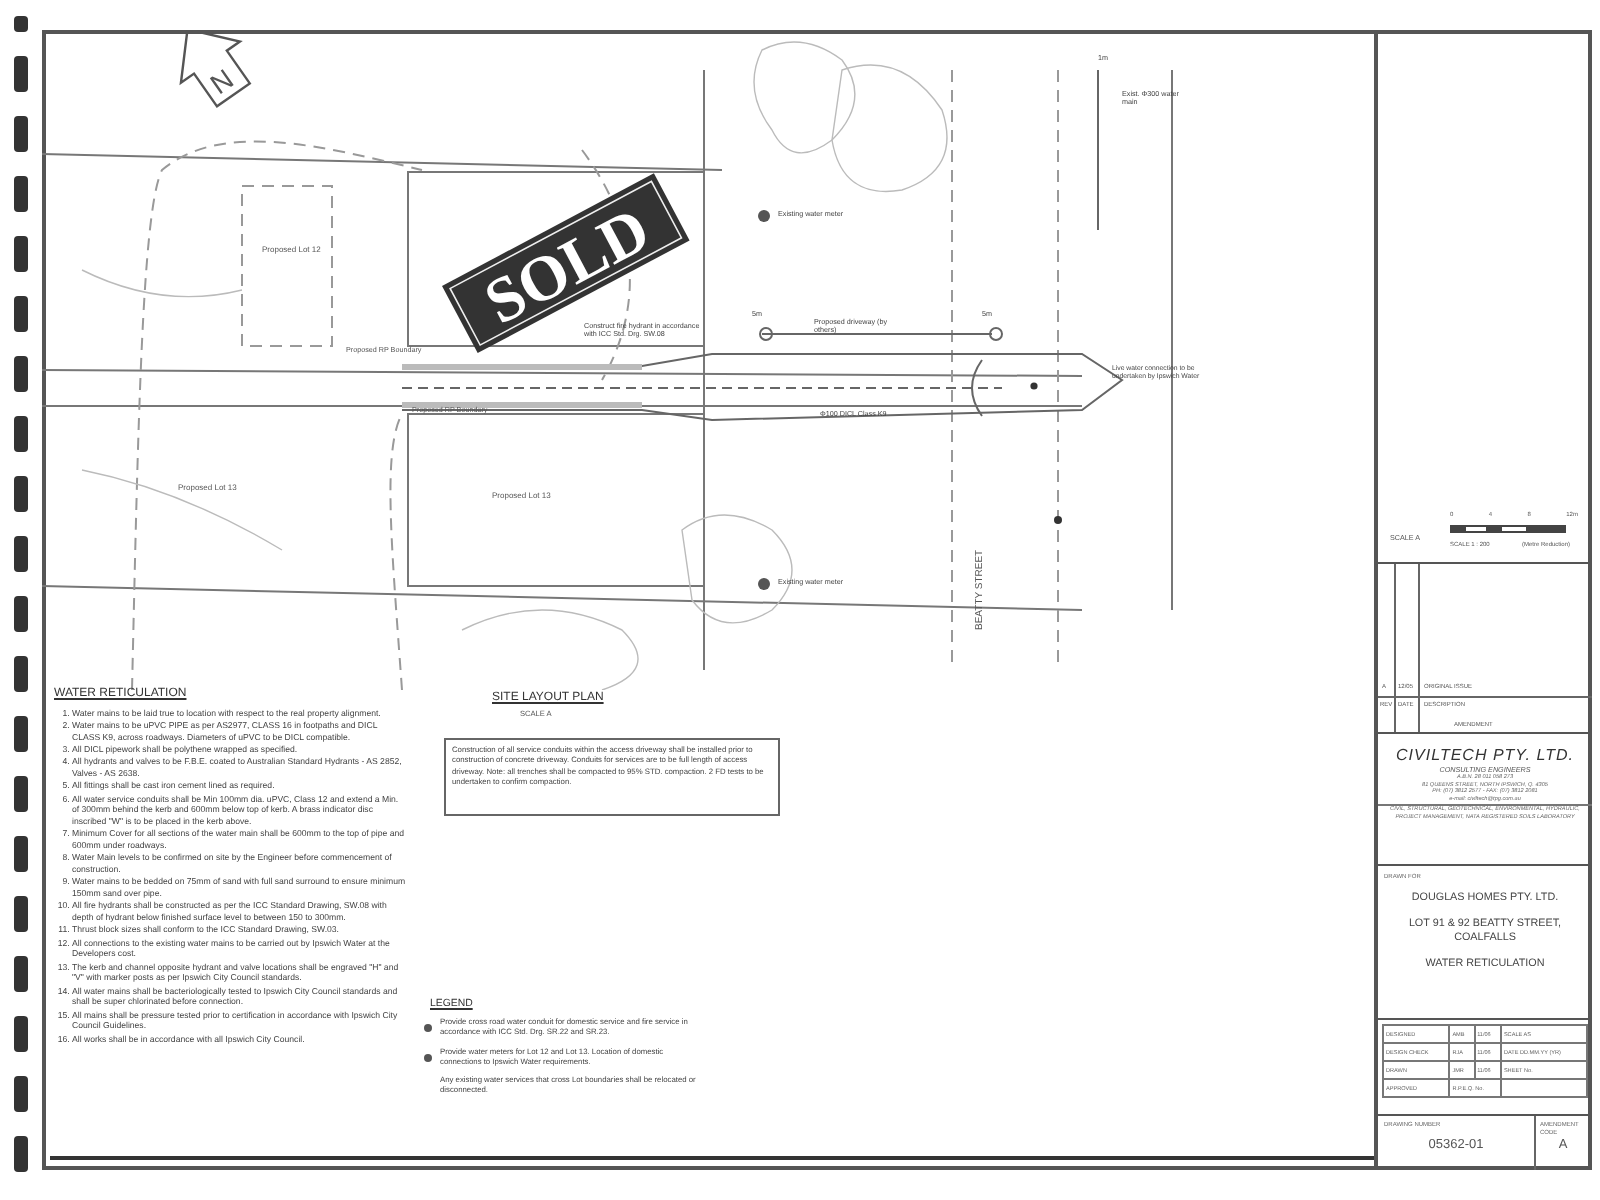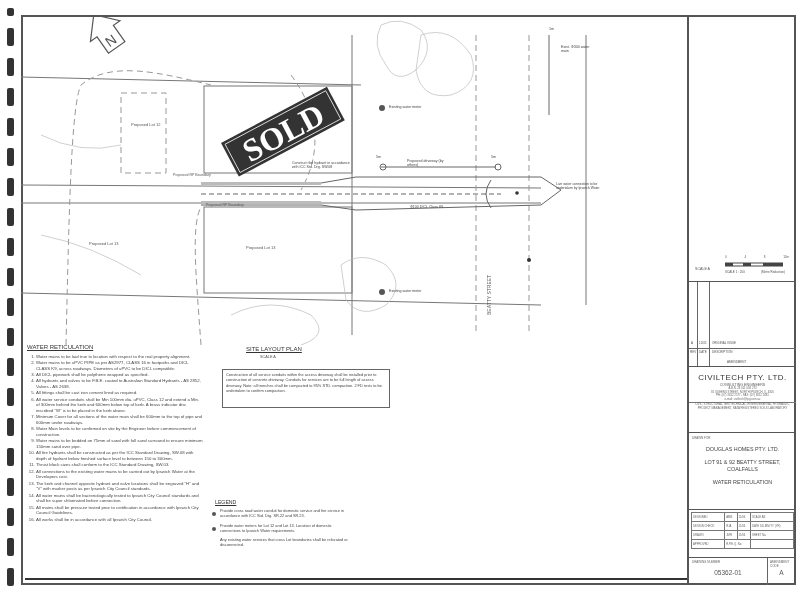--- a/index.html
+++ b/index.html
@@ -18,21 +18,21 @@
   .site-scale{position:absolute;left:260px;top:355px;font-size:3.8px;color:#555;}
   .note-box{position:absolute;left:222px;top:369px;width:168px;height:39px;border:1px solid #666;font-size:3.9px;line-height:5.4px;padding:2px 3px;box-sizing:border-box;color:#444;}
   .legend{position:absolute;left:212px;top:500px;width:140px;font-size:3.9px;line-height:5.2px;color:#444;}
   .legend h4{margin:0 0 3px 3px;font-size:5.2px;font-weight:normal;text-decoration:underline;color:#333;}
   .legend .item{display:flex;gap:4px;margin-bottom:4px;}
   .legend .bullet{width:4px;height:4px;border-radius:50%;background:#555;margin-top:4px;flex:0 0 4px;}
   .legend .plain{padding-left:8px;}
   .tb{position:absolute;left:687px;top:15px;width:109px;height:570px;border-left:2px solid #555;box-sizing:border-box;}
   .tb .sec{position:absolute;left:0;right:0;border-bottom:1.5px solid #555;box-sizing:border-box;}
   .tb .lbl{font-size:3px;color:#666;position:absolute;}
-  .civ{text-align:center;}
+  .civ{text-align:center;font-style:italic;}
   .civ .name{font-size:8px;letter-spacing:0.5px;color:#333;margin-top:6px;}
   .civ .sub{font-size:3.6px;color:#555;margin-top:1px;}
   .civ .small{font-size:2.8px;color:#666;line-height:3.6px;}
   .client{text-align:center;font-size:5.4px;color:#444;line-height:7px;}
   .grid-t{position:absolute;left:2px;right:2px;font-size:2.8px;color:#666;}
   .grid-t table{border-collapse:collapse;width:100%;}
   .grid-t td{border:0.6px solid #777;height:8px;padding:0 1px;}
   .drawno{font-size:6.5px;color:#555;text-align:center;}
 </style>
 </head>

